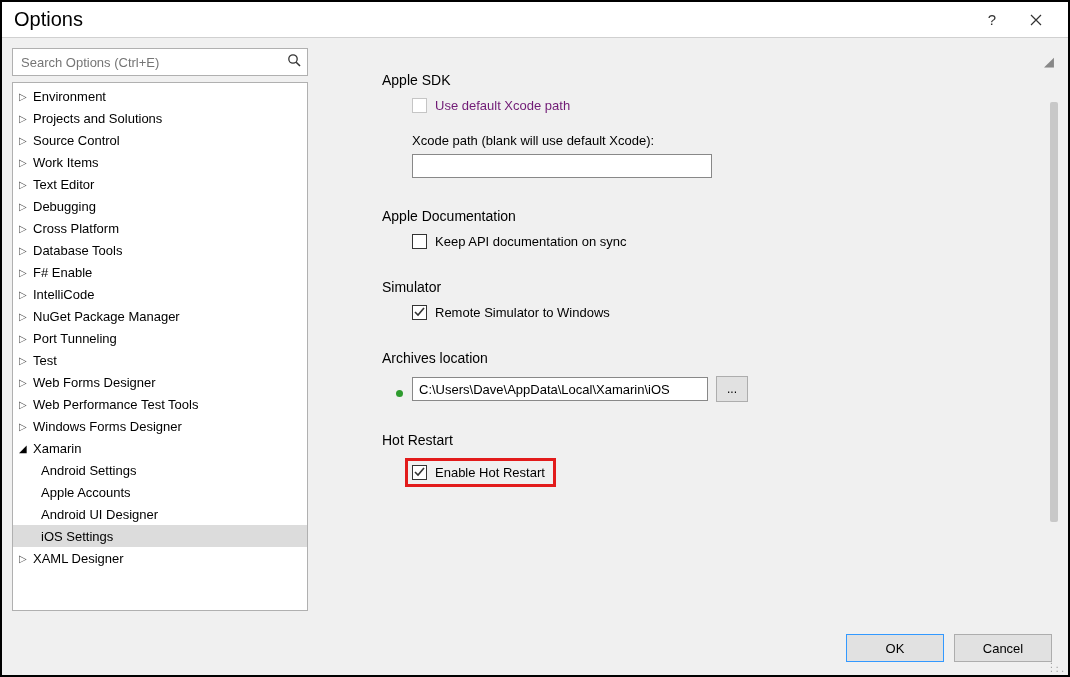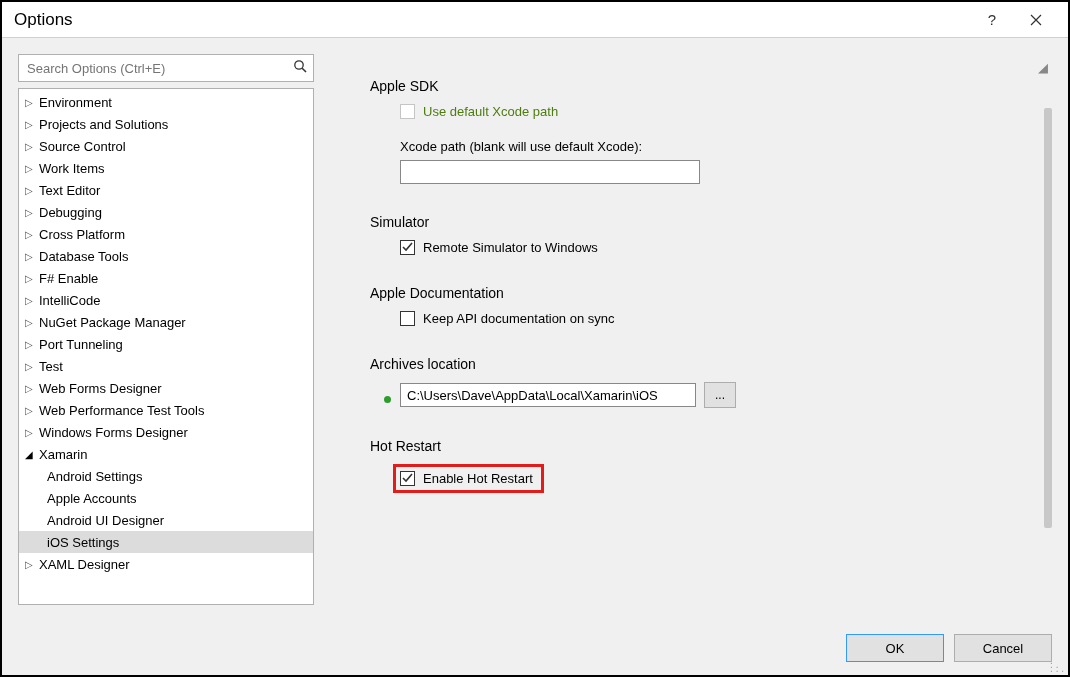--- a/index.html
+++ b/index.html
@@ -15,32 +15,32 @@
     border: 2px solid #000;
   }
   .titlebar {
     height: 36px;
     display: flex;
     align-items: center;
     padding: 0 10px 0 12px;
     border-bottom: 1px solid #d0d0d0;
     background: #fff;
   }
-  .titlebar .title { flex: 1; font-size: 17px; }
+  .titlebar .title { flex: 1; font-size: 20px; }
   .titlebar .btn {
     width: 44px; height: 36px;
     display: flex; align-items: center; justify-content: center;
     font-size: 15px; color: #333;
   }
   .content {
     display: flex;
     height: calc(100% - 36px - 54px);
     background: #f0f0f0;
-    padding: 16px;
-    gap: 8px;
+    padding: 10px;
+    gap: 26px;
   }
   .sidebar {
     width: 296px;
     display: flex;
     flex-direction: column;
   }
   .search-wrap {
     position: relative;
     margin-bottom: 6px;
   }
@@ -102,21 +102,21 @@
     width: 15px; height: 15px;
     border: 1px solid #333;
     background: #fff;
     display: inline-flex;
     align-items: center; justify-content: center;
     flex-shrink: 0;
   }
   .checkbox.disabled { border-color: #c5c5c5; }
   .checkbox svg { display: none; }
   .checkbox.checked svg { display: block; }
-  .disabled-text { color: #4d7c0f; }
+  .disabled-text { color: #701a75; }
   .text-input {
     height: 24px;
     border: 1px solid #888;
     background: #fff;
     padding: 0 6px;
     font-family: inherit;
     font-size: 13px;
   }
   .browse-btn {
     width: 32px; height: 26px;
@@ -301,38 +301,38 @@
           </span>
           <span class="disabled-text">Use default Xcode path</span>
         </div>
         <div style="height:12px"></div>
         <div>Xcode path (blank will use default Xcode):</div>
         <input class="text-input" style="width: 300px; margin-top: 6px;" value="">
       </div>
     </div>
 
     <div class="section">
+      <div class="section-title">Apple Documentation</div>
+      <div class="indent row">
+        <span class="checkbox">
+          
+        </span>
+        <span>Keep API documentation on sync</span>
+      </div>
+    </div>
+
+    <div class="section">
       <div class="section-title">Simulator</div>
       <div class="indent row">
         <span class="checkbox checked">
           <svg width="11" height="11" viewBox="0 0 11 11">
               <path d="M1 5 L4 8 L10 1" stroke="#333" stroke-width="1.6" fill="none"></path>
             </svg>
         </span>
         <span>Remote Simulator to Windows</span>
-      </div>
-    </div>
-
-    <div class="section">
-      <div class="section-title">Apple Documentation</div>
-      <div class="indent row">
-        <span class="checkbox">
-          
-        </span>
-        <span>Keep API documentation on sync</span>
       </div>
     </div>
 
     <div class="section">
       <div class="section-title">Archives location</div>
       <div class="indent row" style="position:relative">
         <span class="green-dot"></span>
         <input class="text-input" style="width: 296px;" value="C:\Users\Dave\AppData\Local\Xamarin\iOS">
         <div class="browse-btn">...</div>
       </div>

